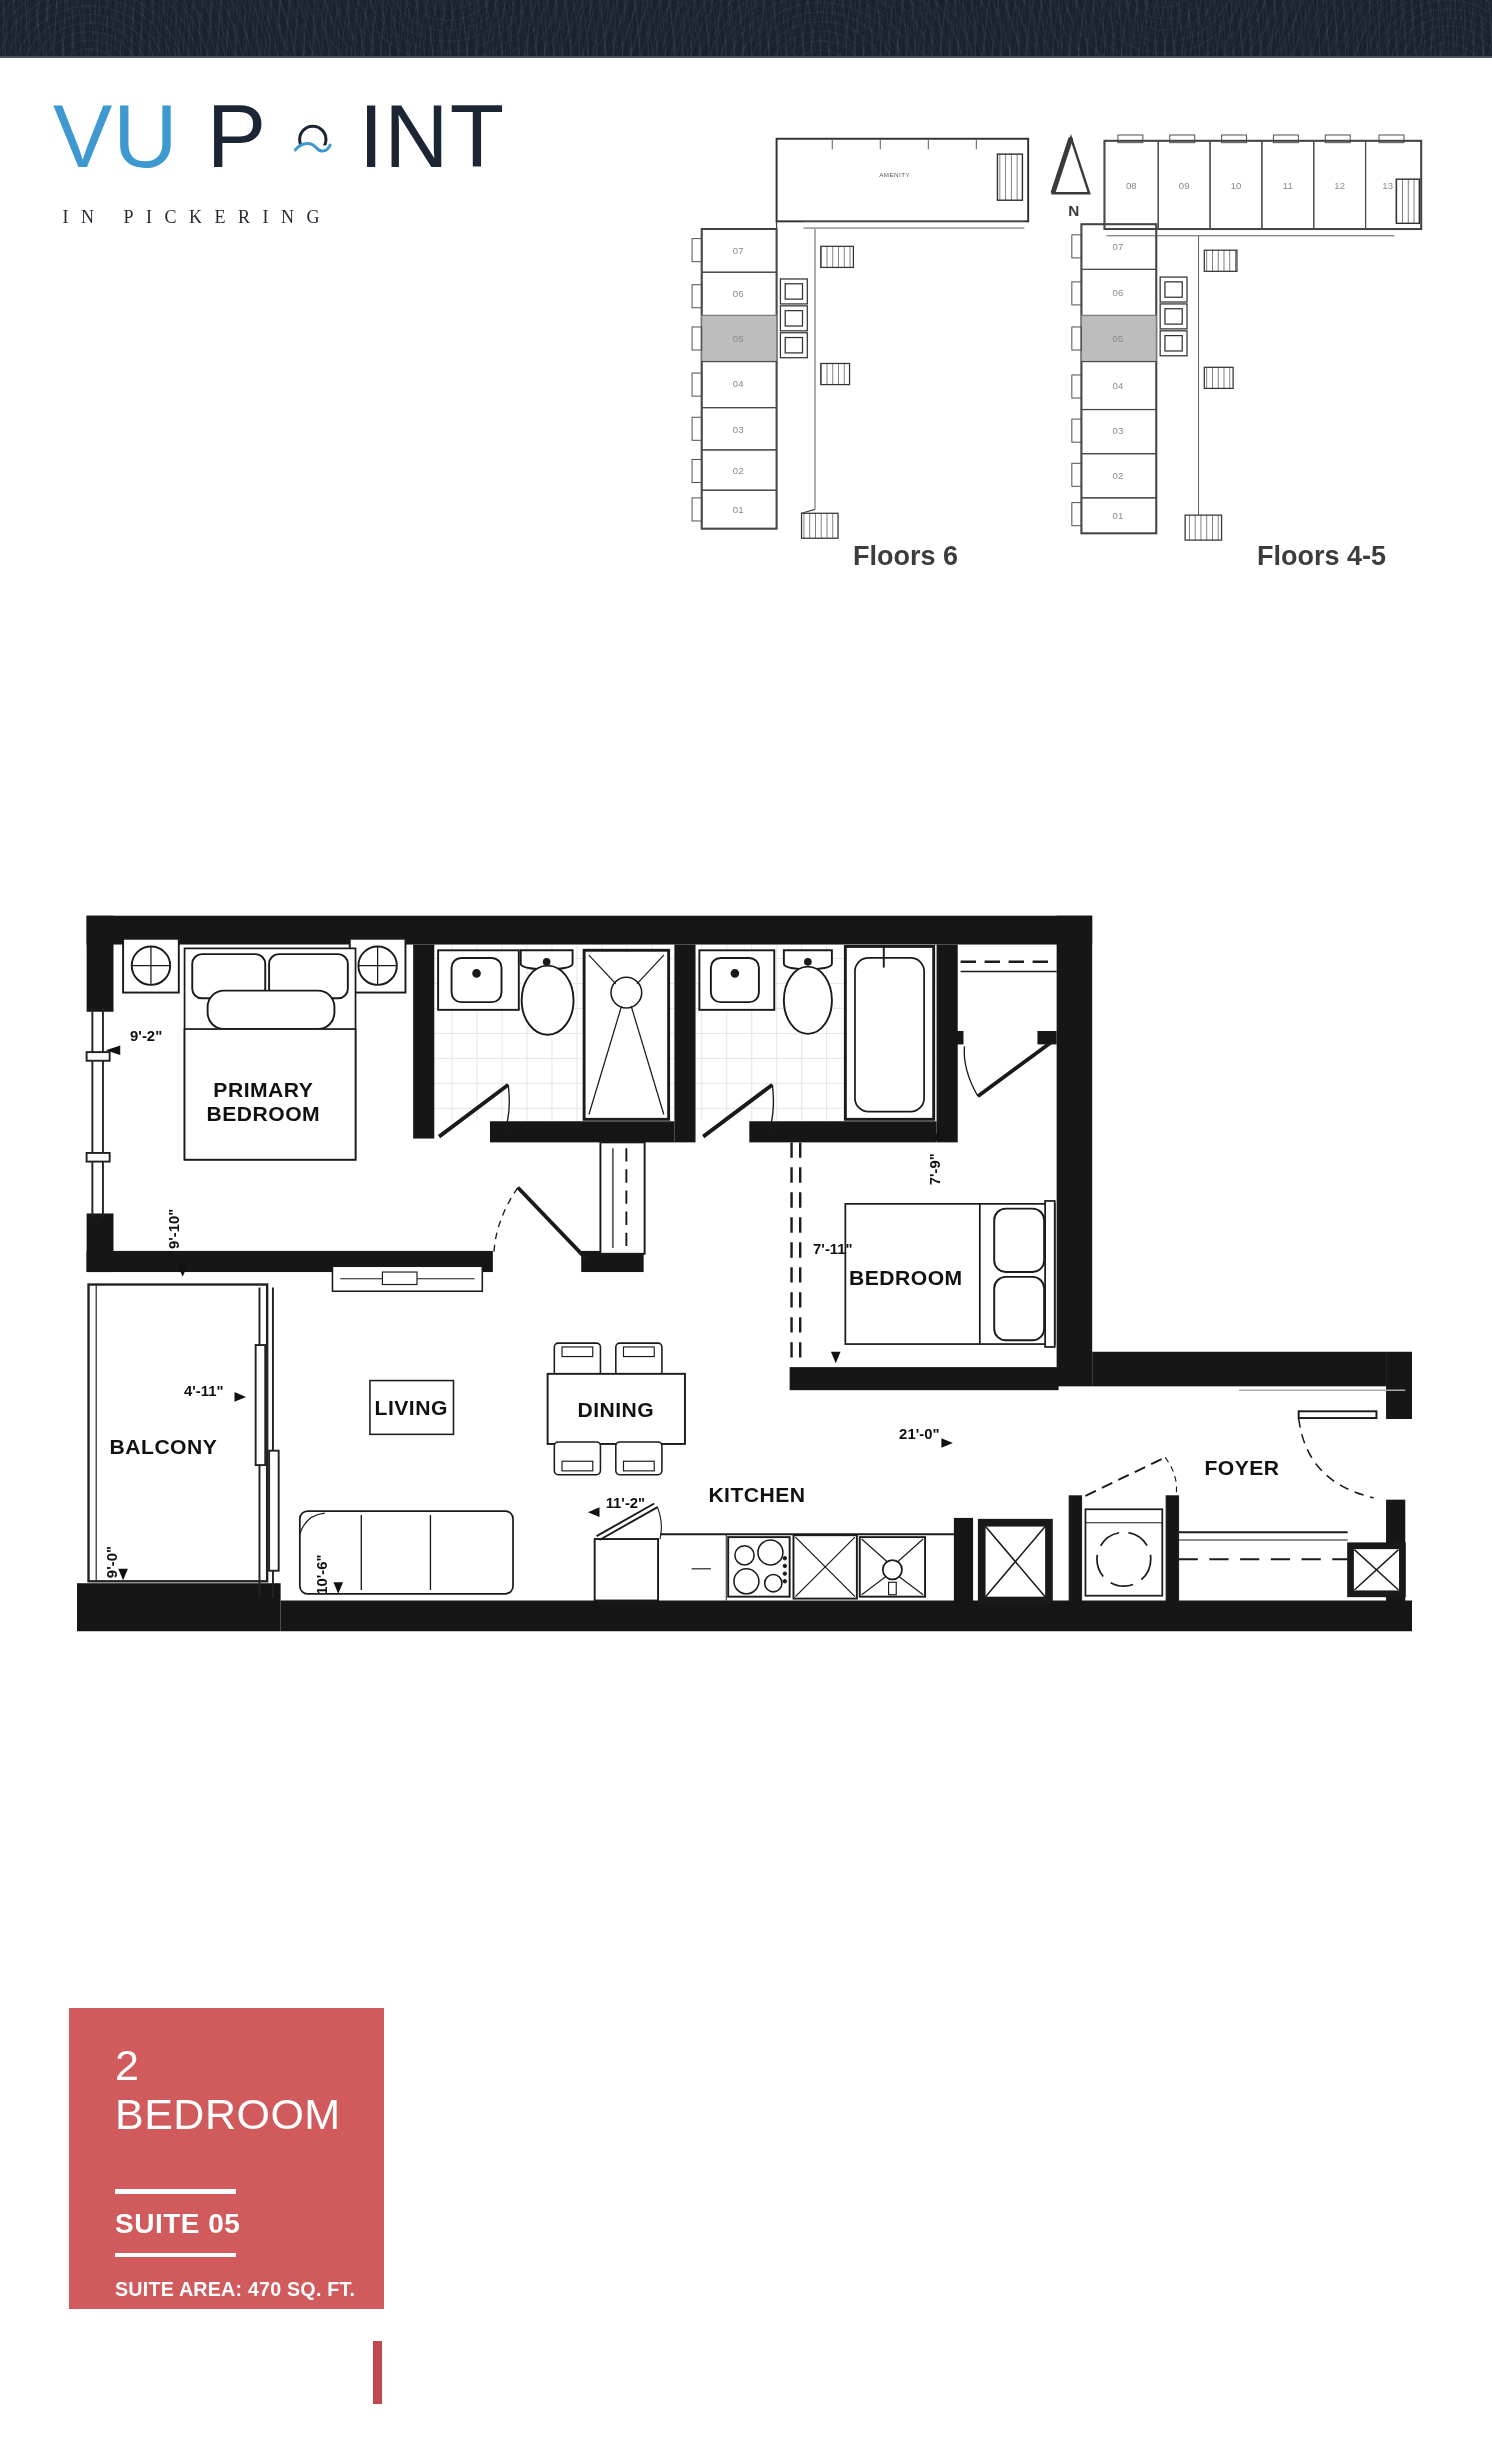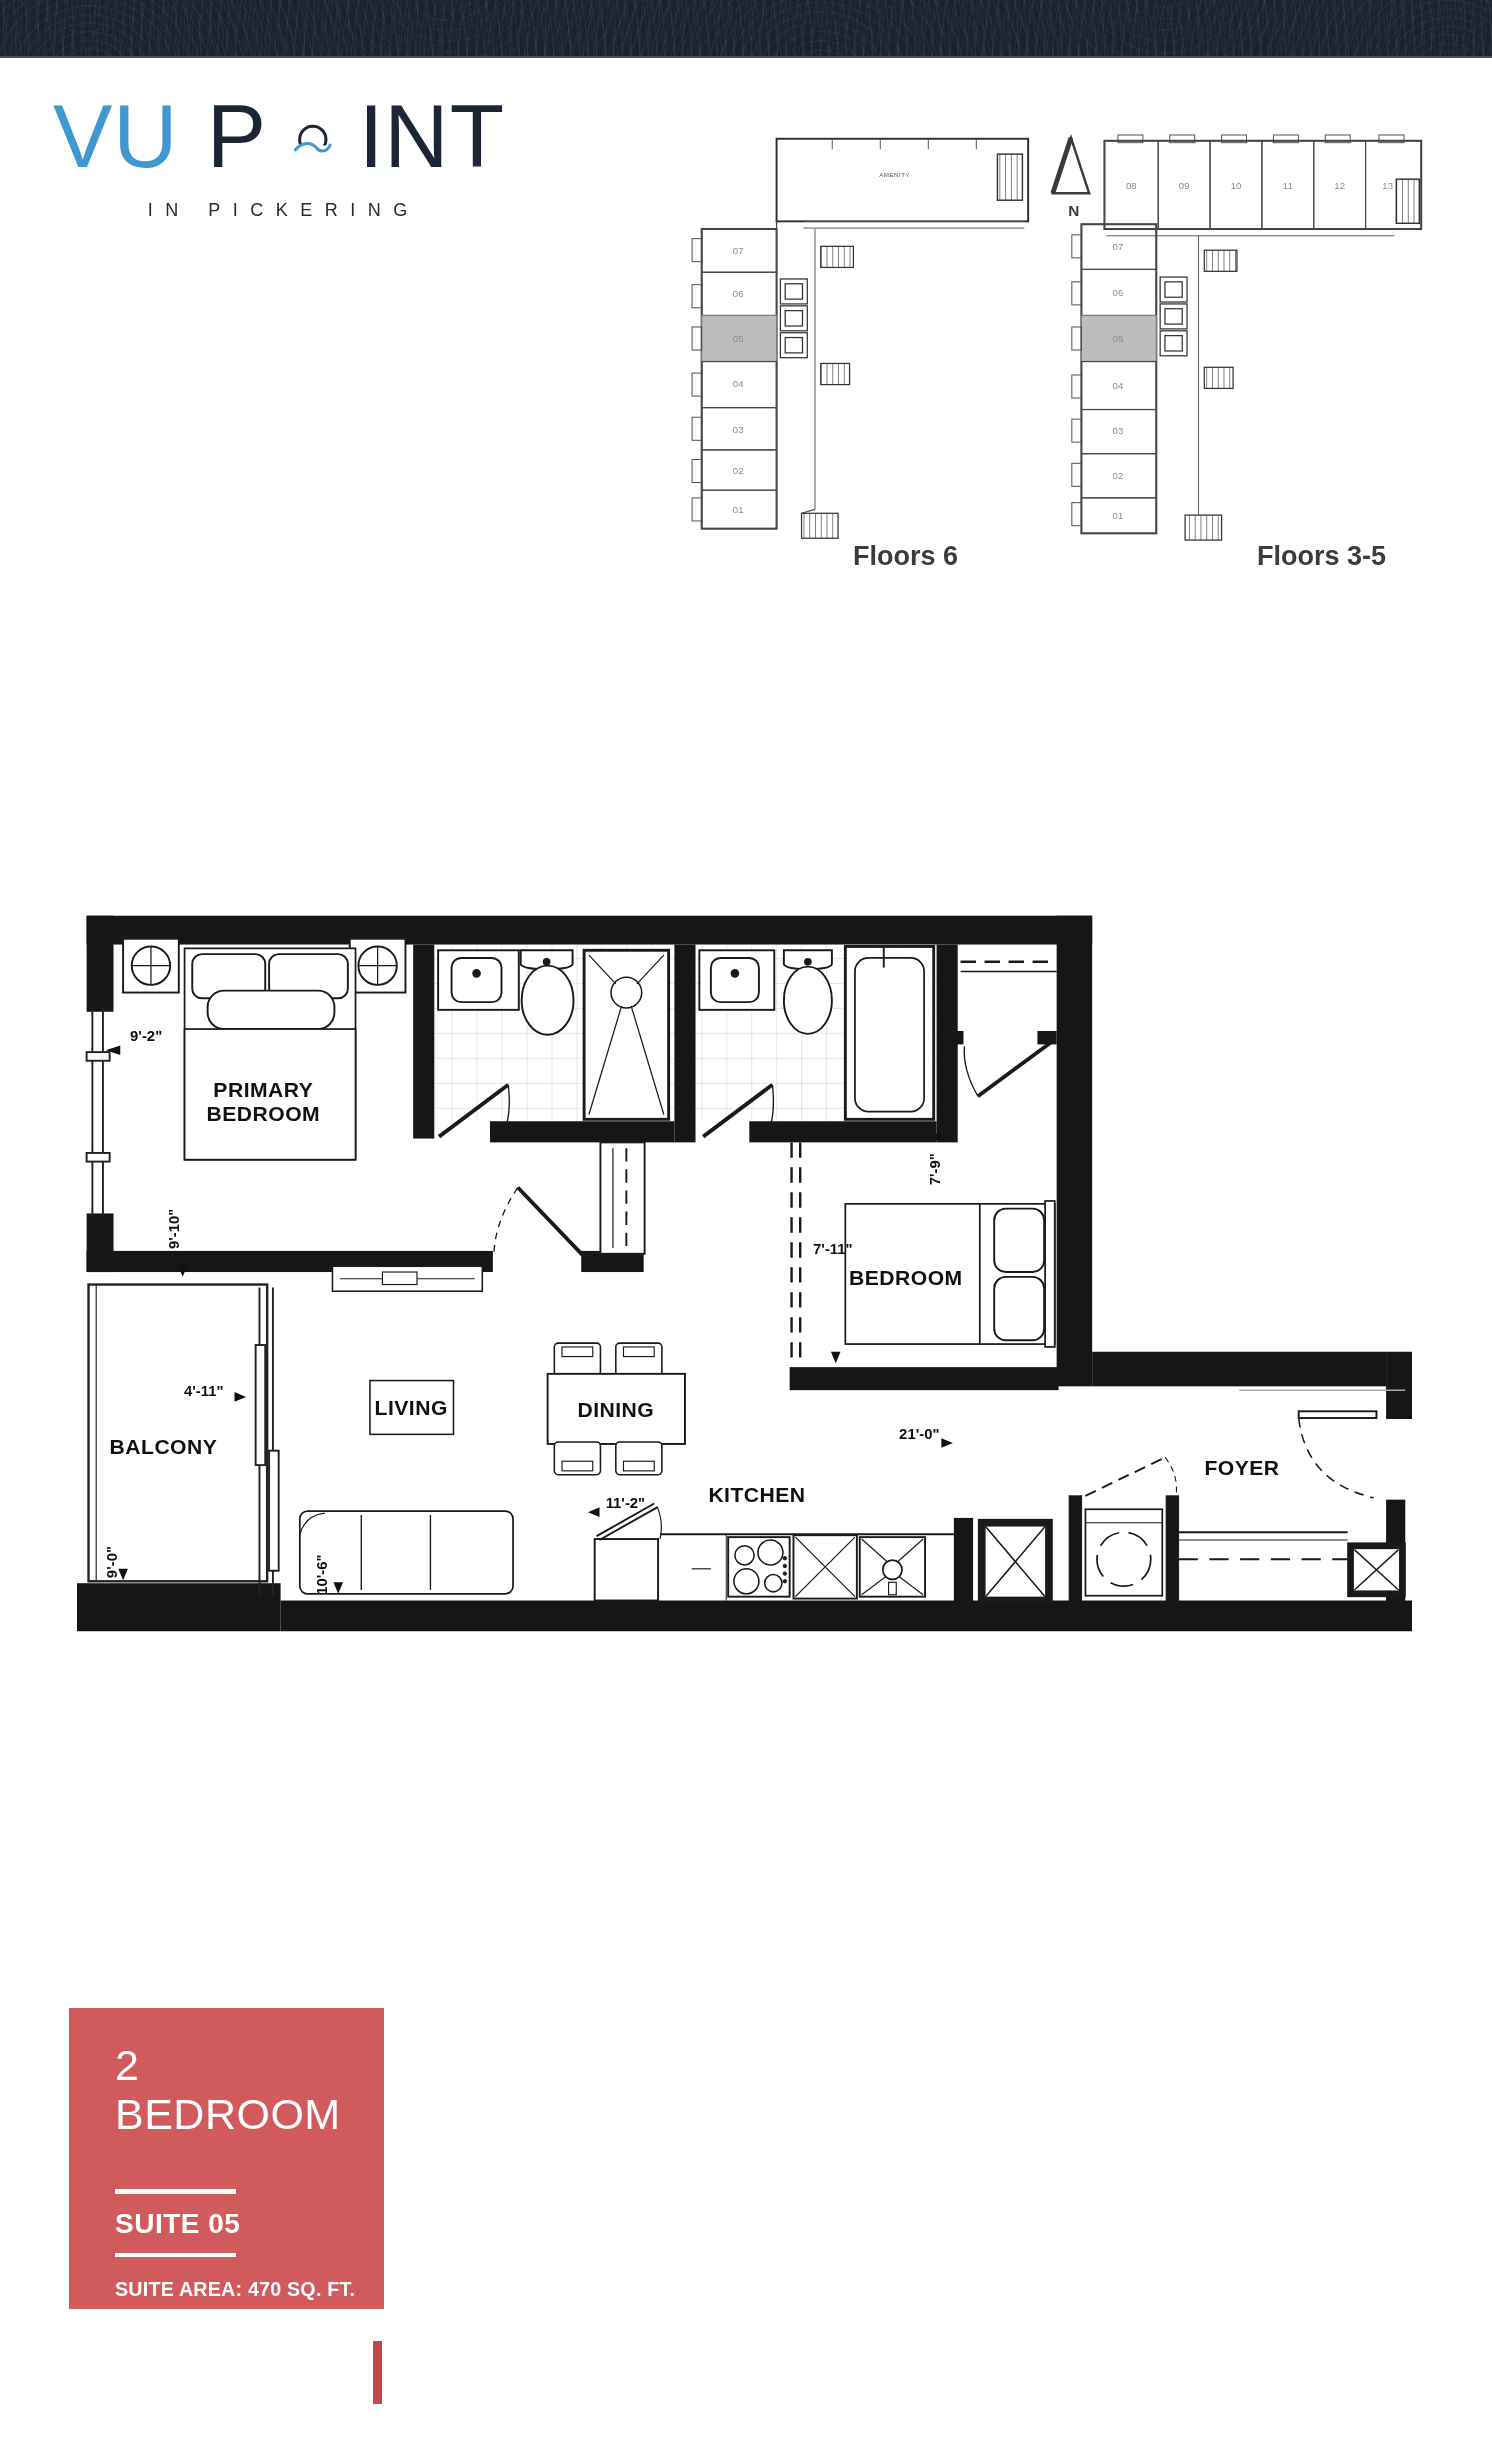--- a/index.html
+++ b/index.html
@@ -13,22 +13,22 @@
       repeating-radial-gradient(circle at 55% 160%, rgba(130,150,175,.07) 0 1.4px, transparent 1.4px 9.6px),
       repeating-radial-gradient(circle at 78% -50%, rgba(130,150,175,.06) 0 1.4px, transparent 1.4px 11.5px),
       repeating-radial-gradient(circle at 97% 140%, rgba(130,150,175,.07) 0 1.4px, transparent 1.4px 8.6px);
     border-bottom:2.9px solid #49525e;}
   
   .logo{position:absolute;left:53px;top:90px;width:452px;}
   .logo-word{display:flex;align-items:flex-start;font-size:89px;line-height:1.05;
              font-weight:300;letter-spacing:1px;color:#1b2533;gap:28px;}
   .logo-word .blue{color:#3f99d1;}
   .logo-o{width:81px;height:98px;margin:0 -1px;}
-  .logo-tagline{margin-top:12px;text-align:center;font-size:18px;letter-spacing:12.5px;
-                color:#252a33;font-weight:400;padding-left:9.6px;}
+  .logo-tagline{margin-top:19px;font-size:18px;letter-spacing:12.5px;
+                color:#252a33;font-weight:400;padding-left:9.6px;font-family:Liberation Serif, serif;}
   
   .keyplan{position:absolute;}
   .kp-caption{position:absolute;font-size:27px;font-weight:bold;color:#3c3c3c;text-align:right;}
   .north{position:absolute;left:1045px;top:134px;}
   
   .planwrap{position:absolute;left:77px;top:908px;width:1335px;height:730px;}
   svg text{font-family:"Liberation Sans", sans-serif;}
   .room-label{font-size:22px;font-weight:bold;fill:#111;letter-spacing:.5px;}
   .dim-label{font-size:15.5px;font-weight:bold;fill:#111;}
   .num{font-size:10px;fill:#8a8a8a;}
@@ -204,21 +204,21 @@
         <rect x="101" y="155" width="18" height="16"></rect>
       <rect x="96" y="178" width="28" height="26"></rect>
         <rect x="101" y="183" width="18" height="16"></rect>
       <rect x="96" y="206" width="28" height="26"></rect>
         <rect x="101" y="211" width="18" height="16"></rect>
       <rect x="142" y="122" width="34" height="22" fill="url(#hatch)"></rect>
       <rect x="142" y="244" width="30" height="22" fill="url(#hatch)"></rect>
       <rect x="122" y="398" width="38" height="26" fill="url(#hatch)"></rect>
     </g>
   </svg>
-  <div class="kp-caption" style="left:1257px;top:541px">Floors 3-5</div>
+  <div class="kp-caption" style="left:1257px;top:541px">Floors 4-5</div>
 
   <div class="planwrap">
   <svg width="1335" height="730" viewBox="0 0 1390 760">
     <defs>
       <pattern id="tile" width="26" height="26" patternUnits="userSpaceOnUse">
         <path d="M26,0 L0,0 0,26" fill="none" stroke="#cccccc" stroke-width="1"></path>
       </pattern>
     </defs>
 
     <g>

